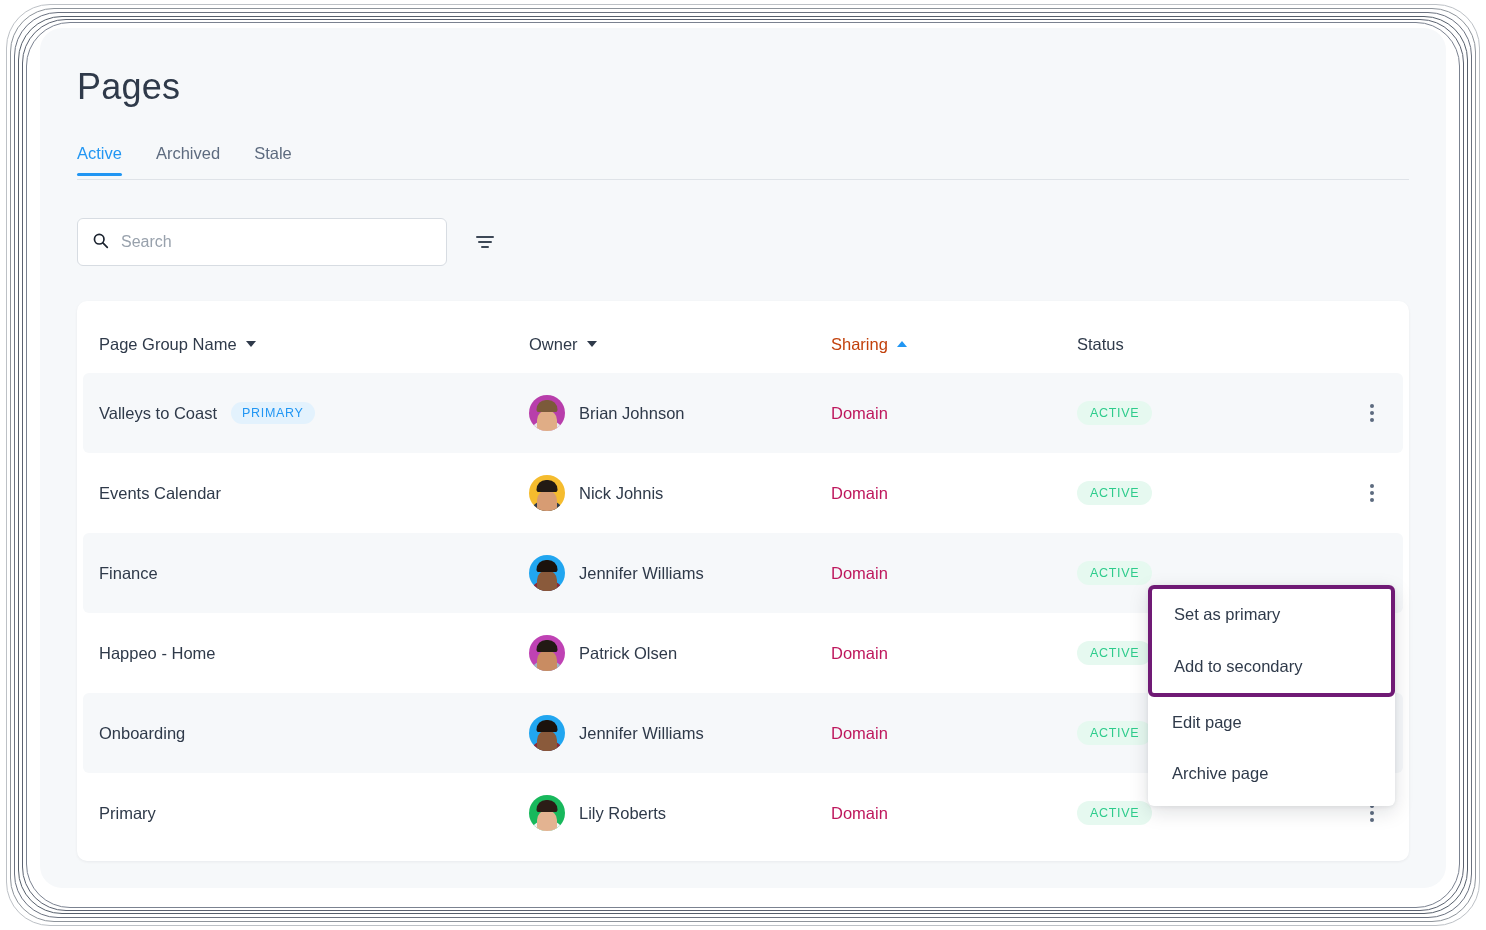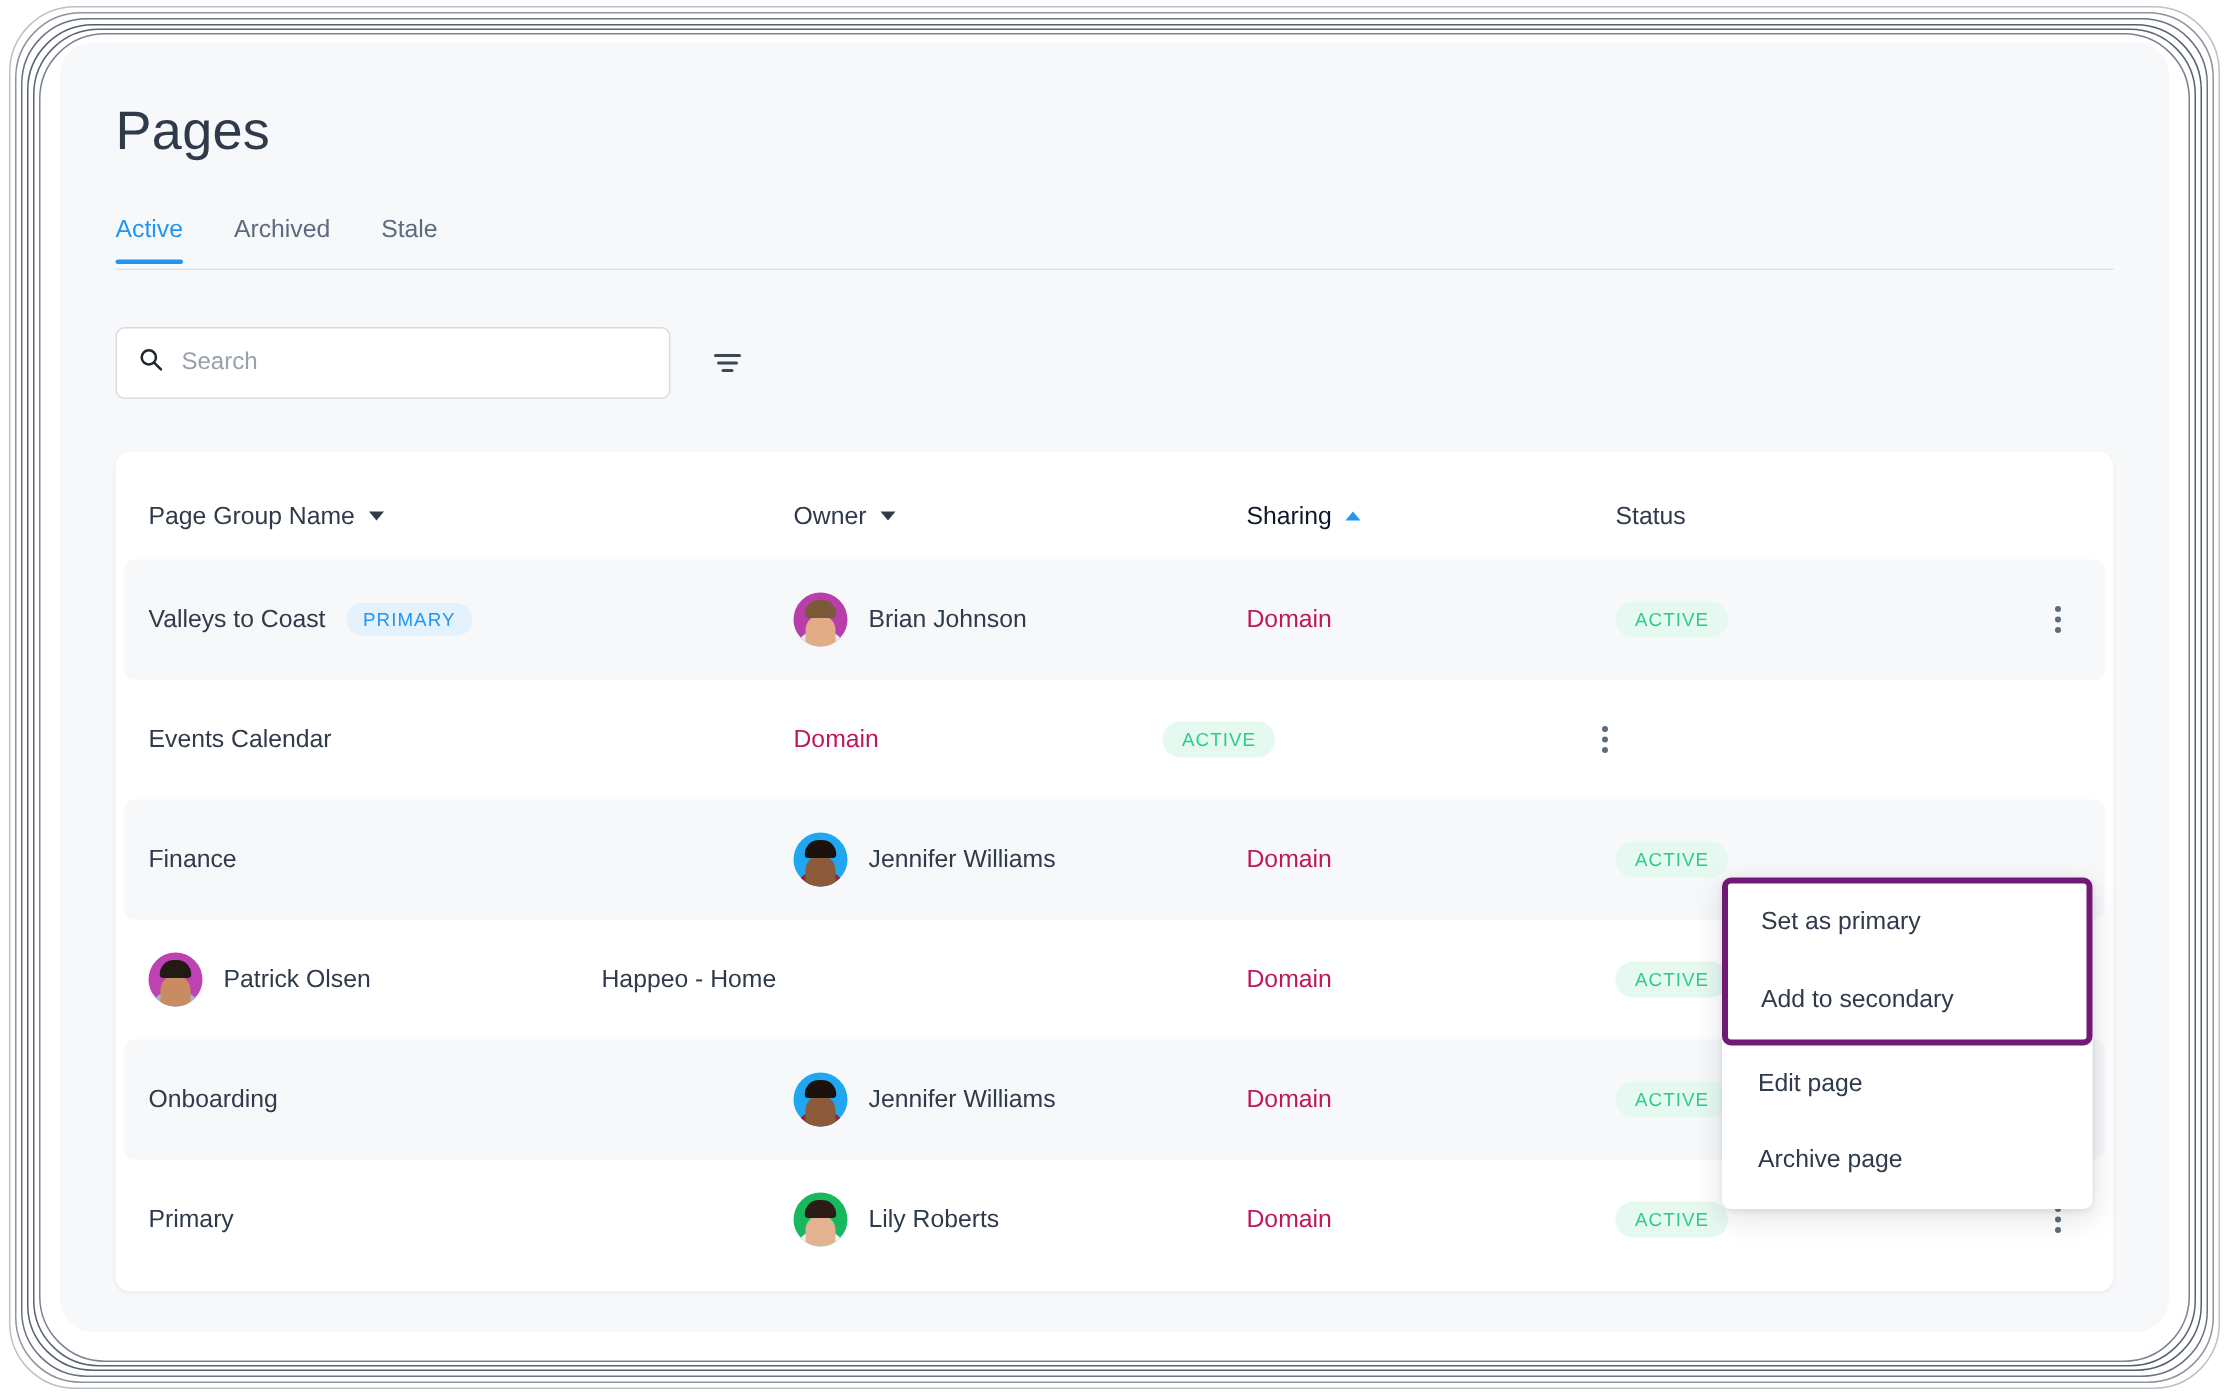--- a/index.html
+++ b/index.html
@@ -143,21 +143,21 @@
     margin-top: 14px;
   }
   .th {
     font-size: 16.5px;
     color: #2f3a4a;
     display: flex;
     align-items: center;
     gap: 9px;
     cursor: pointer;
   }
-  .th.sorted { color: #0f172a; }
+  .th.sorted { color: #c2410c; }
   .col-name   { width: 430px; }
   .col-owner  { width: 302px; }
   .col-share  { width: 246px; }
   .col-status { width: 230px; }
   .col-menu   { width: 80px; }
 
   .caret-down {
     width: 0; height: 0;
     border-left: 5px solid transparent;
     border-right: 5px solid transparent;
@@ -384,20 +384,30 @@
       </span>
     </div>
         </div>
         <div class="row">
     <div class="cell col-name">
       <span class="page-name">
         <span>Events Calendar</span>
 
       </span>
     </div>
+    <div class="cell col-owner">
+      <span class="owner-cell">
+        <span class="avatar" style="background:#f5bc2e">
+          <span class="body" style="background:#2e3a4e"></span>
+          <span class="face" style="background:#d79c73"></span>
+          <span class="hair" style="background:#221a14"></span>
+        </span>
+        <span class="owner-name">Nick Johnis</span>
+      </span>
+    </div>
     <div class="cell col-share">
       <span class="share-text">Domain</span>
     </div>
     <div class="cell col-status">
       <span class="badge-active">ACTIVE</span>
     </div>
     <div class="cell col-menu">
       <span class="kebab">
         <i></i>
               <i></i>
@@ -430,36 +440,36 @@
     </div>
     <div class="cell col-menu">
       <span class="kebab hidden">
         <i></i>
               <i></i>
               <i></i>
       </span>
     </div>
         </div>
         <div class="row">
+    <div class="cell col-name">
+      <span class="page-name">
+        <span>Happeo - Home</span>
+
+      </span>
+    </div>
     <div class="cell col-owner">
       <span class="owner-cell">
         <span class="avatar" style="background:#bf42b4">
           <span class="body" style="background:#9db7c6"></span>
           <span class="face" style="background:#c98c62"></span>
           <span class="hair" style="background:#221a14"></span>
         </span>
         <span class="owner-name">Patrick Olsen</span>
       </span>
     </div>
-    <div class="cell col-name">
-      <span class="page-name">
-        <span>Happeo - Home</span>
-
-      </span>
-    </div>
     <div class="cell col-share">
       <span class="share-text">Domain</span>
     </div>
     <div class="cell col-status">
       <span class="badge-active">ACTIVE</span>
     </div>
     <div class="cell col-menu">
       <span class="kebab hidden">
         <i></i>
               <i></i>

